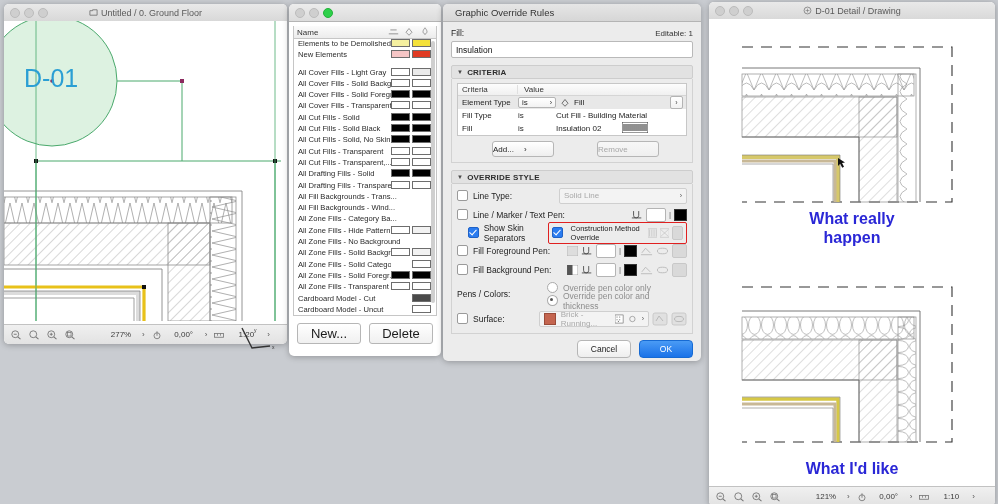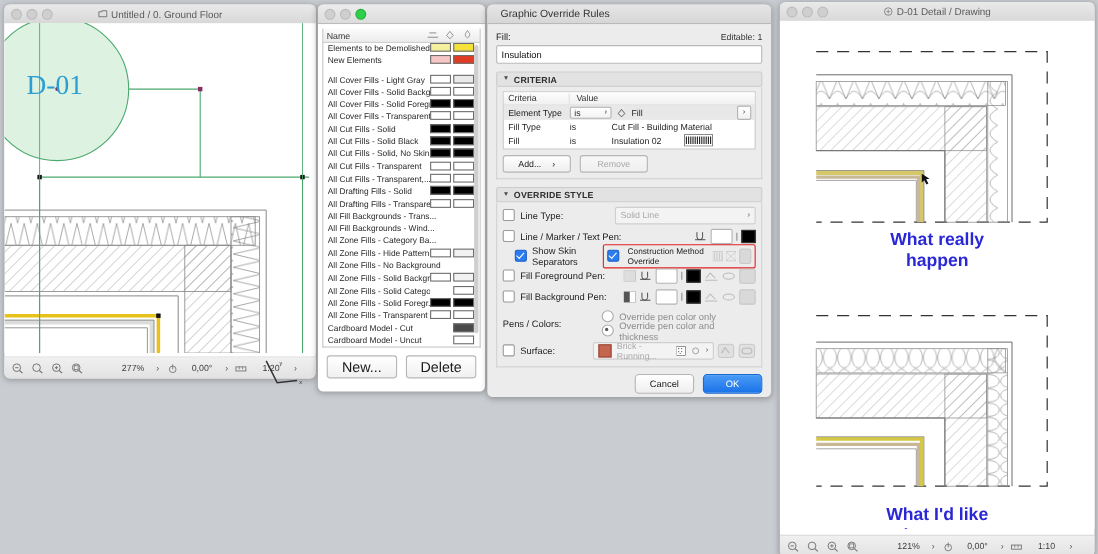--- a/index.html
+++ b/index.html
@@ -69,21 +69,21 @@
   .tc-is{width:38px;font-size:8px;color:#2a2a2a;}
   .tc-is.popup{border:1px solid #b4b4b4;border-radius:2px;background:linear-gradient(#fff,#f2f2f2);
                height:11px;display:flex;align-items:center;padding:0 3px;box-sizing:border-box;margin-right:4px;}
   .tc-is.popup .chv{margin-left:auto;font-size:7px;}
   .tc-val{flex:1;display:flex;align-items:center;gap:4px;}
   .arrowbox{width:11px;height:11px;border:1px solid #b4b4b4;border-radius:2px;
             background:linear-gradient(#fff,#f1f1f1);display:flex;align-items:center;justify-content:center;
             font-size:7px;color:#444;margin-right:3px;}
   .crit-btns{display:flex;gap:8px;margin-top:5px;}
   .pbtn{font-size:8px;height:14px;border:1px solid #b6b6b6;border-radius:3px;
-        background:linear-gradient(#ffffff,#eeeeee);display:flex;align-items:center;justify-content:center;width:60px;gap:10px;}
+        background:linear-gradient(#ffffff,#eeeeee);display:flex;align-items:center;justify-content:flex-start;width:60px;gap:10px;margin-left:35px;}
   .pbtn.dis{color:#a8a8a8;background:linear-gradient(#f7f7f7,#efefef);}
   .orow{display:flex;align-items:center;height:19px;font-size:8.5px;}
   .cbx{width:9px;height:9px;border:1px solid #9a9a9a;border-radius:2px;background:#fff;margin-right:5px;flex:none;}
   .cbx.on{background:#2b7cf0;border-color:#1f62c7;position:relative;}
   .cbx.on:after{content:"";position:absolute;left:2px;top:0px;width:3px;height:6px;border:solid #fff;
                 border-width:0 1.4px 1.4px 0;transform:rotate(42deg);}
   .olbl{color:#222;}
   .ofield{margin-left:auto;display:flex;align-items:center;gap:3px;}
   .combo{height:14px;background:#fff;border:1px solid #b4b4b4;border-radius:2px;display:flex;align-items:center;
          padding:0 4px;gap:15px;font-size:8px;}
@@ -172,21 +172,21 @@
       <path d="M0 266 H140 V300" fill="none" stroke="#e8c11a" stroke-width="3.2"></path>
 
       <path d="M0 272 H134 V300" fill="none" stroke="#9a9a9a" stroke-width="4" stroke-opacity=".35"></path>
       <path d="M0 270 H136 V300" fill="none" stroke="#777" stroke-width="0.7"></path>
       <path d="M0 277 H130 V300" fill="none" stroke="#777" stroke-width="0.7"></path>
       <rect x="138" y="264" width="4" height="4" fill="#111"></rect>
 
       <line x1="32" y1="0" x2="32" y2="300" stroke="#4aa96c" stroke-width="0.8"></line>
       <line x1="271" y1="0" x2="271" y2="300" stroke="#4aa96c" stroke-width="0.8"></line>
     </svg>
-    <div style="position:absolute;left:20px;top:43px;color:#2b9fd4;font-size:25px;font-family:Liberation Serif, serif;">D-01</div>
+    <div style="position:absolute;left:20px;top:43px;color:#2b9fd4;font-size:25px;font-family:Liberation Sans, sans-serif;">D-01</div>
   </div>
 
   <div class="statusbar">
     <svg class="sbicon" viewBox="0 0 16 16">
         <circle cx="7" cy="7" r="4.6" fill="none" stroke="#444" stroke-width="1.2"></circle>
         <line x1="5" y1="7" x2="9" y2="7" stroke="#444" stroke-width="1.2"></line>
         <line x1="10.4" y1="10.4" x2="14" y2="13.6" stroke="#444" stroke-width="1.4"></line>
       </svg>
     <svg class="sbicon" viewBox="0 0 16 16">
         <circle cx="7" cy="7" r="4.6" fill="none" stroke="#444" stroke-width="1.2"></circle>

